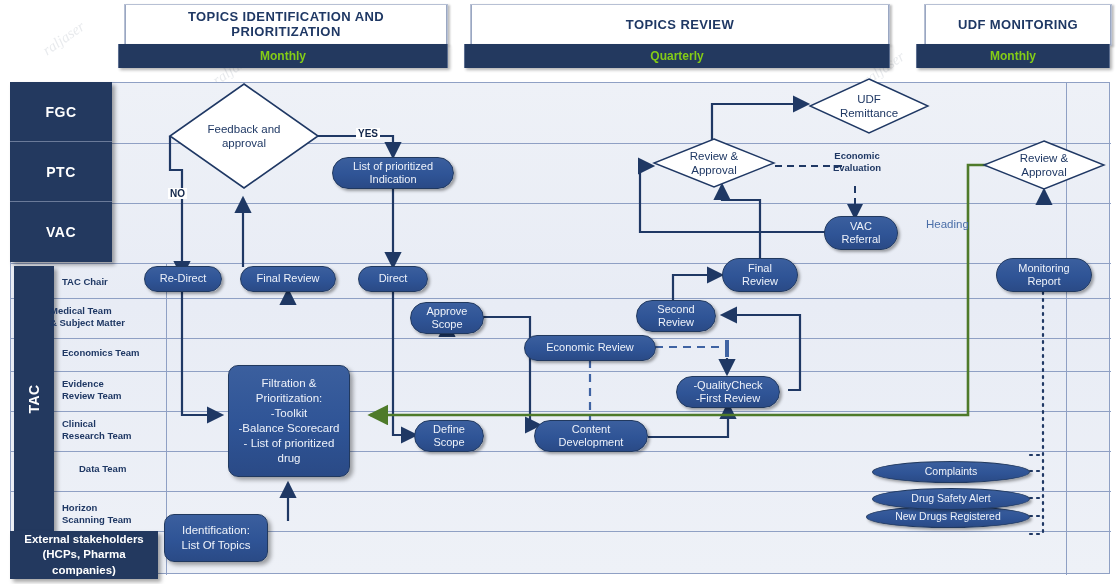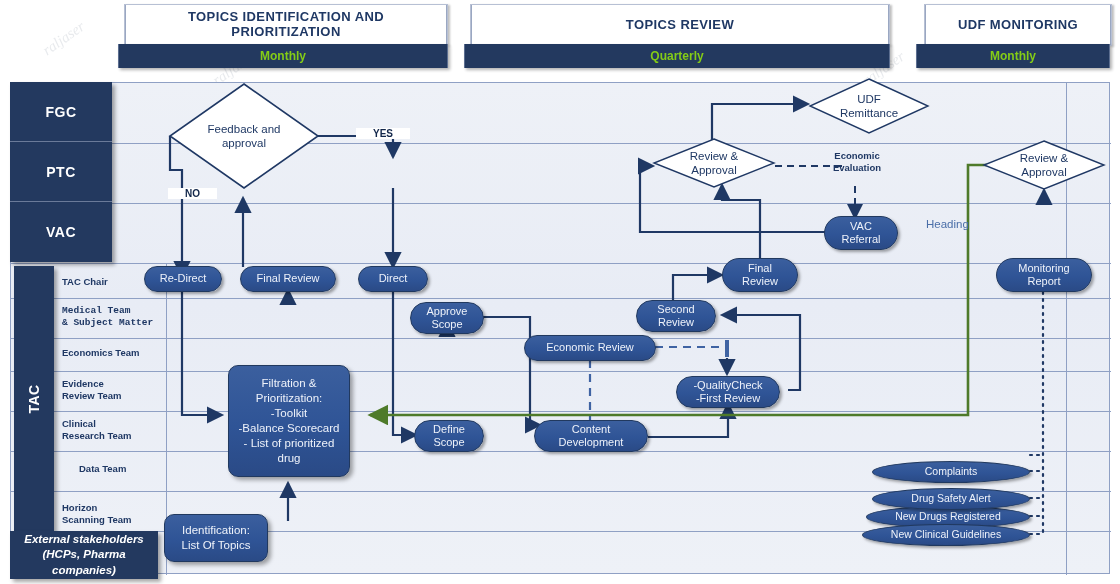--- a/index.html
+++ b/index.html
@@ -56,21 +56,21 @@
     display:flex;align-items:center;justify-content:center;text-align:center;
     font-size:10.5px;line-height:1.1;box-shadow:2px 2px 3px rgba(0,0,0,.35);box-sizing:border-box;}
   .rrect{position:absolute;background:linear-gradient(180deg,#3b5f9e 0%,#2f5496 55%,#2a4a86 100%);
     color:#eef2fa;border:1px solid #21395f;border-radius:10px;
     display:flex;align-items:center;justify-content:center;text-align:center;
     font-size:11.5px;line-height:1.3;box-shadow:3px 3px 4px rgba(0,0,0,.35);box-sizing:border-box;padding:0 5px;}
   .diamond{position:absolute;}
   .diamond .dtxt{position:absolute;inset:0;display:flex;align-items:center;justify-content:center;
     text-align:center;color:#1f3864;font-size:11.5px;line-height:1.25;pointer-events:none;}
 
-  .edge-label{position:absolute;color:#12264a;font-weight:bold;font-size:10px;background:#fff;padding:0 17px;}
+  .edge-label{position:absolute;color:#12264a;font-weight:bold;font-size:10px;background:#fff;padding:0 2px;}
   .plain-label{position:absolute;color:#1f3864;font-weight:bold;font-size:9.5px;text-align:center;line-height:1.25;}
   .heading-label{position:absolute;color:#4a6ea8;font-size:11.5px;}
 
   svg.ov{position:absolute;left:0;top:0;width:1120px;height:584px;pointer-events:none;}
 
   .wm{position:absolute;color:rgba(120,130,150,.17);font-size:15px;font-style:italic;
     transform:rotate(-35deg);pointer-events:none;font-family:"Liberation Serif",serif;}
 </style>
 </head>
 <body>
@@ -150,29 +150,29 @@
     <div class="org-cell" style="left:0;top:120px;width:102px;height:60px;border-bottom:none;">
       <span>VAC</span>
       </div>
   </div>
 
   <div class="tac-bar" style="left:14px;top:266px;width:40px;height:265px;">
     <span>TAC</span>
   </div>
 
   <div class="ext-box" style="left:10px;top:531px;width:148px;height:48px;">
-    <span style="white-space:pre-line;font-style:italic;">External stakeholders
+    <span style="white-space:pre-line;">External stakeholders
 (HCPs, Pharma
 companies)</span>
   </div>
 
   <div class="role-label" style="left:62px;top:268px;width:92px;height:28px;">
       <span style="white-space:pre-line;">TAC Chair</span>
     </div>
-  <div class="role-label" style="left:62px;top:300px;width:92px;height:34px;font-family:Liberation Mono, monospace;">
+  <div class="role-label" style="left:50px;top:300px;width:92px;height:34px;">
       <span style="white-space:pre-line;">Medical Team
 &amp; Subject Matter</span>
     </div>
   <div class="role-label" style="left:62px;top:340px;width:92px;height:26px;">
       <span style="white-space:pre-line;">Economics Team</span>
     </div>
   <div class="role-label" style="left:62px;top:414px;width:92px;height:32px;">
       <span style="white-space:pre-line;">Clinical
 Research Team</span>
     </div>
@@ -293,20 +293,24 @@
   <div class="diamond" style="left:982px;top:140px;width:124px;height:50px;">
     <svg width="124" height="50" viewBox="0 0 124 50">
       <polygon points="62,1 122,25 62,49 2,25" fill="#ffffff" stroke="#1f3864" stroke-width="1.4"></polygon>
     </svg>
     <div class="dtxt">
         <span style="white-space:pre-line;">Review &amp;
 Approval</span>
       </div>
   </div>
 
+  <div class="pill" style="left:332px;top:157px;width:122px;height:32px;">
+    <span style="white-space:pre-line;">List of prioritized
+Indication</span>
+    </div>
 
   <div class="pill" style="left:824px;top:216px;width:74px;height:34px;">
     <span style="white-space:pre-line;">VAC
 Referral</span>
     </div>
 
   <div class="pill" style="left:144px;top:266px;width:78px;height:26px;">
     <span style="white-space:pre-line;">Re-Direct</span>
     </div>
 
@@ -373,23 +377,20 @@
 
   <div class="ellipse" style="left:872px;top:461px;width:158px;height:22px;">
       <span>Complaints</span>
     </div>
   <div class="ellipse" style="left:866px;top:506px;width:164px;height:22px;">
       <span>New Drugs  Registered</span>
     </div>
   <div class="ellipse" style="left:872px;top:488px;width:158px;height:22px;">
       <span>Drug  Safety  Alert</span>
     </div>
-  <div class="ellipse" style="left:862px;top:524px;width:168px;height:22px;">
-      <span>New Clinical  Guidelines</span>
-    </div>
 
   <div class="edge-label" style="left:356px;top:128px;">YES</div>
   <div class="edge-label" style="left:168px;top:188px;">NO</div>
   <div class="plain-label" style="left:820px;top:150px;width:74px;"><span style="white-space:pre-line;text-align:right;">Economic
 Evaluation</span></div>
   <div class="heading-label" style="left:926px;top:218px;">Heading</div>
 
 </div>
 
 </body></html>

